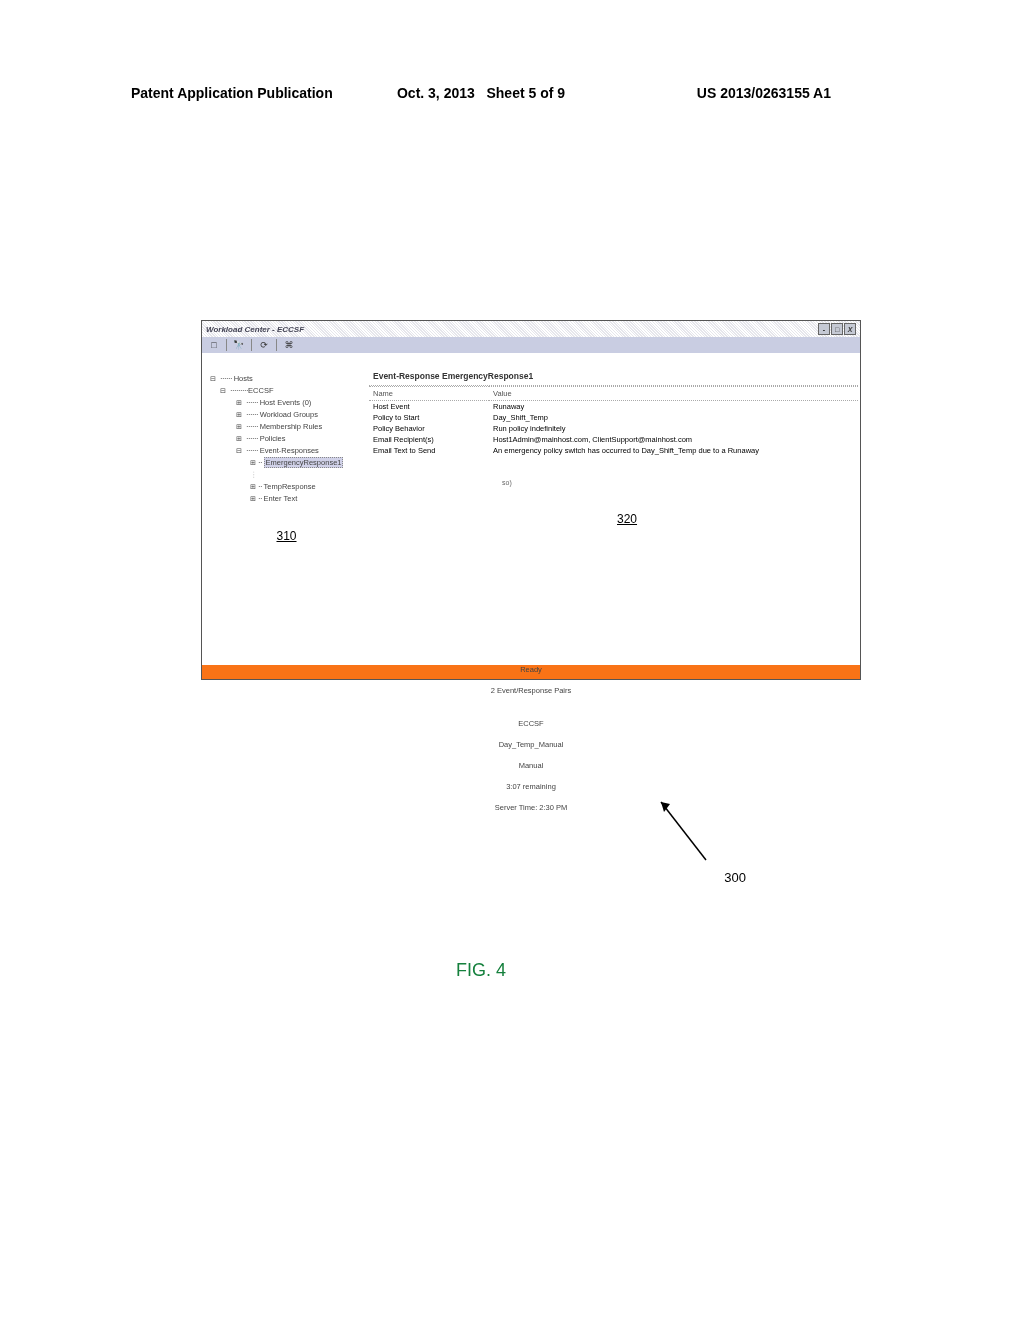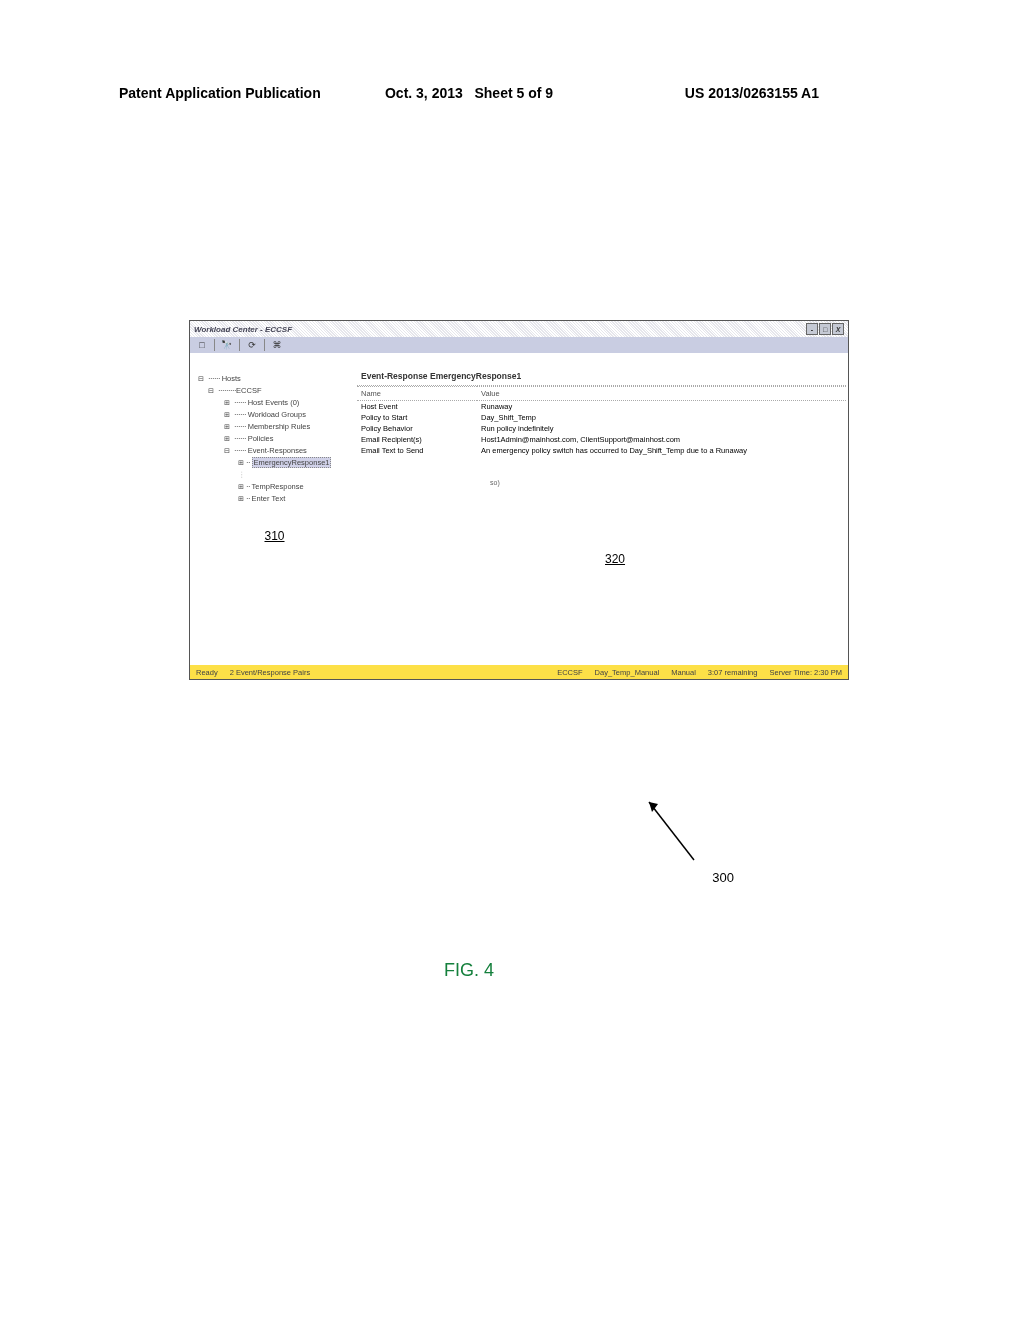--- a/index.html
+++ b/index.html
@@ -6,21 +6,21 @@
   body {
     margin: 0;
     font-family: Arial, sans-serif;
     background: #fff;
     width: 1024px;
     height: 1320px;
     position: relative;
   }
   .page {
     position: absolute;
-    top: 0; left: 4px;
+    top: 0; left: 16px;
     width: 930px; height: 1320px;
     padding-top: 83px;
   }
   .pub-header {
     position: absolute;
     top: 85px;
     left: 115px;
     right: 115px;
     font-size: 14px;
     font-weight: bold;
@@ -168,38 +168,38 @@
     background: #b8bbe0;
     color: #222;
   }
   .detail-ref {
     position: absolute;
     top: 145px;
     left: 250px;
     font-size: 12px;
     text-decoration: underline;
     color: #000;
-    margin-top: 40px;
   }
   .partial-label {
     position: absolute;
     top: 112px; left: 135px;
     font-size: 7px; color:#666;
   }
 
   .statusbar {
     position: absolute;
     bottom: 0; left:0; right:0;
     height: 14px;
-    background: #fde047;
+    background: #f97316;
     display: flex; align-items: center;
     font-size: 7.5px;
     color: #444;
     padding: 0 6px;
     gap: 12px;
+    flex-direction: column;
   }
   .status-spacer { flex: 1; }
 
   .fig-arrow {
     position: absolute;
     top: 790px;
     right: 220px;
     width: 80px; height: 80px;
   }
   .fig-ref300 {

